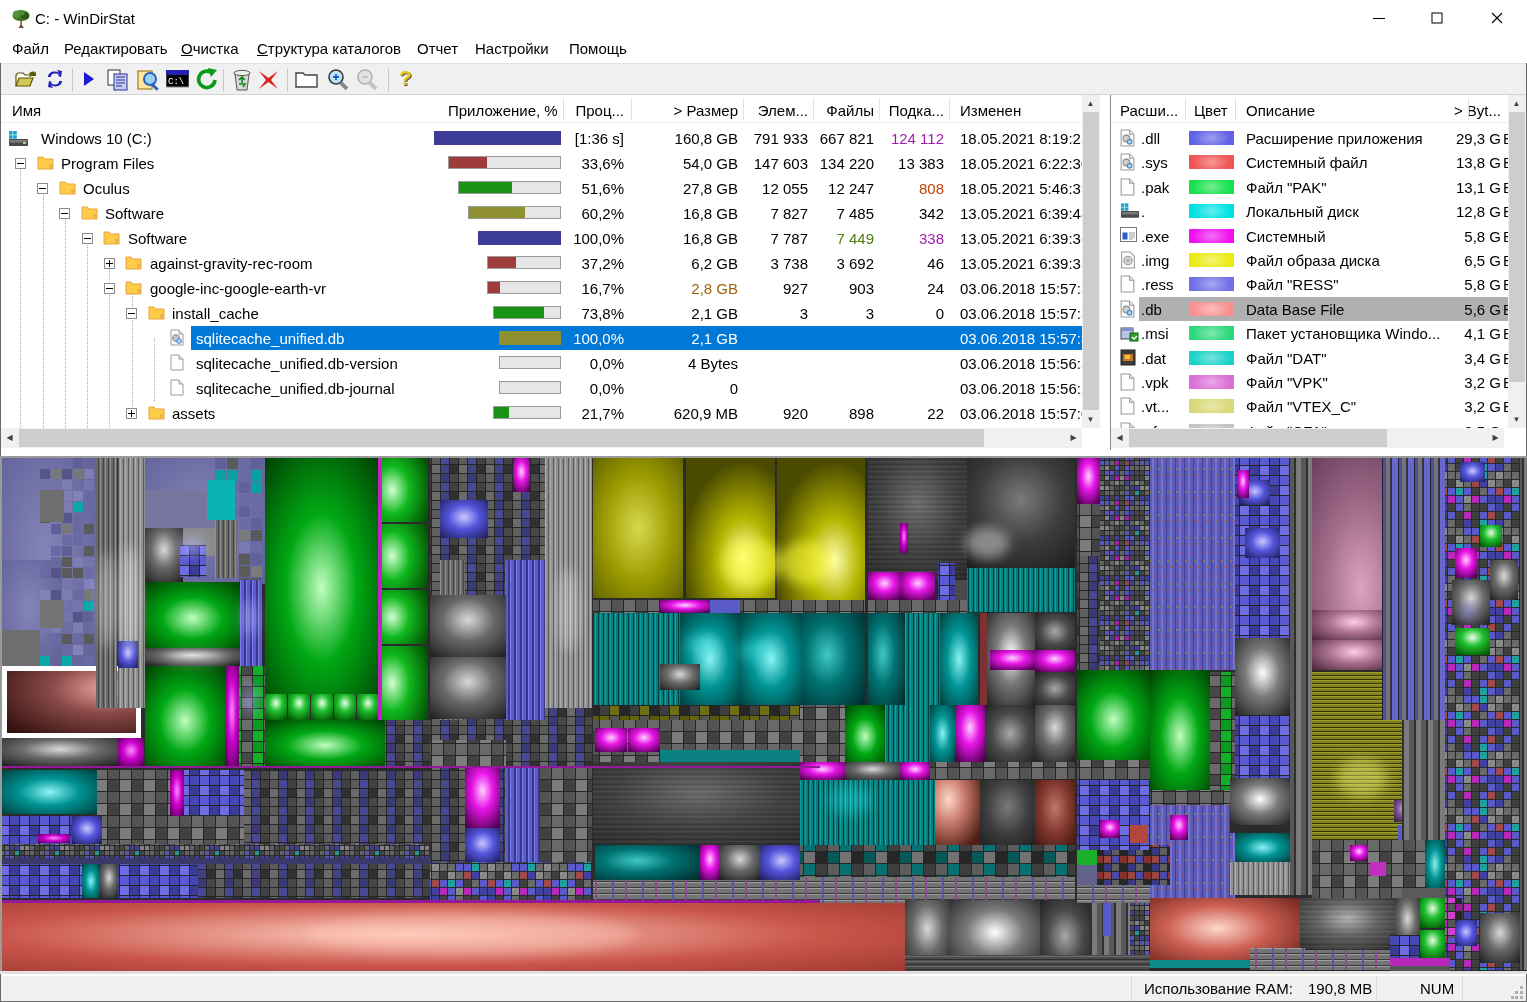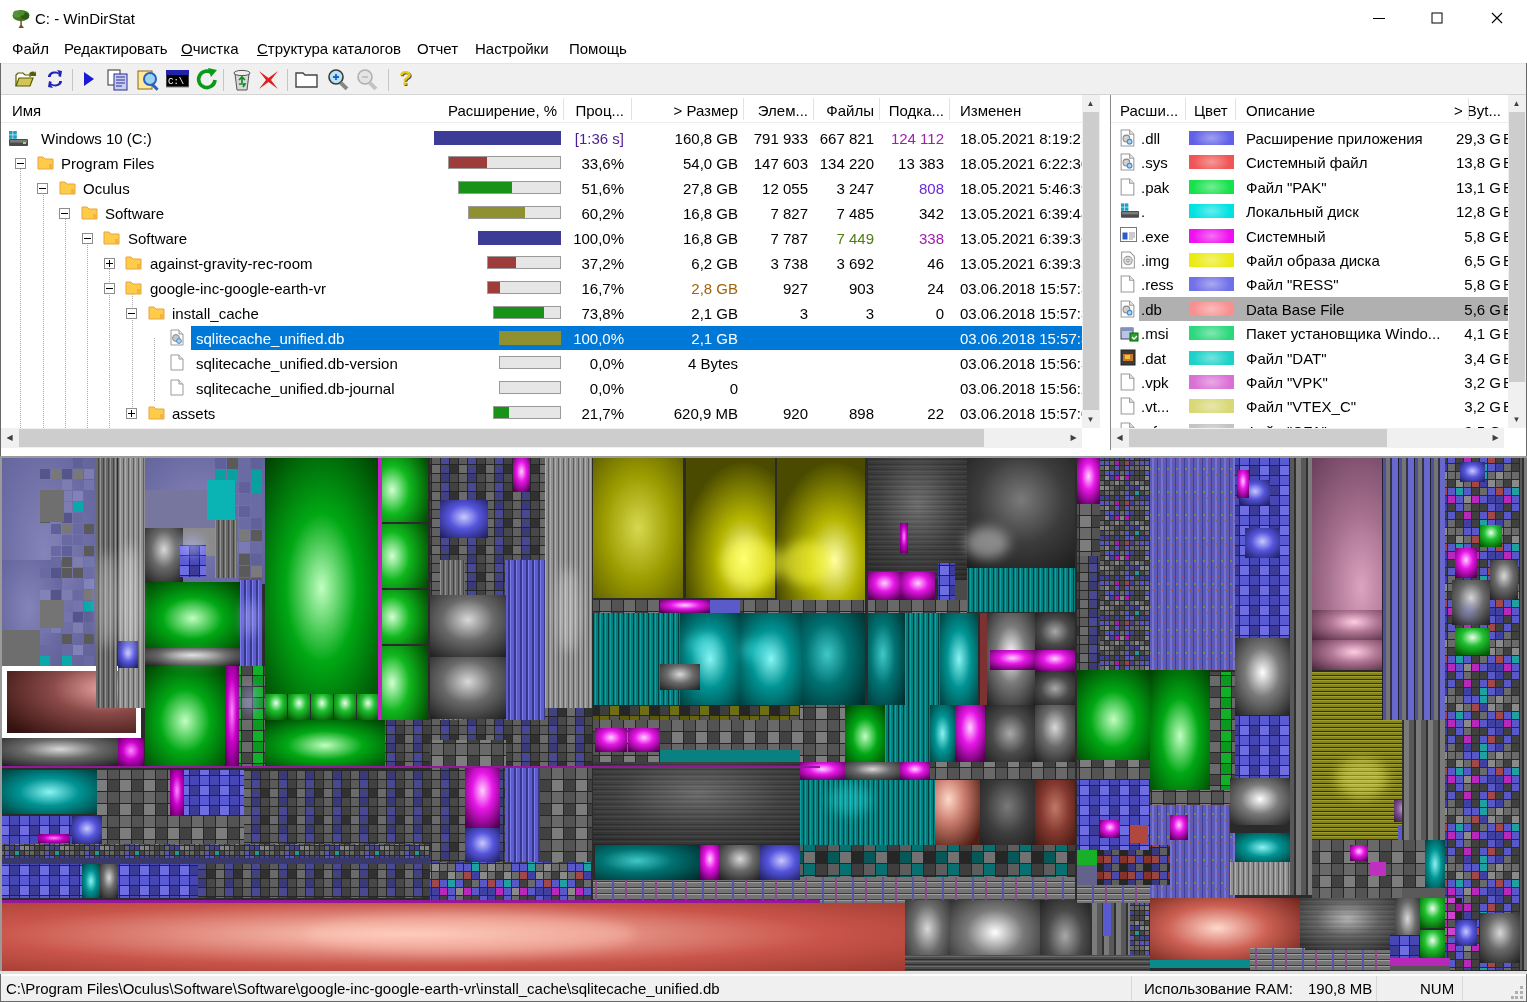--- a/index.html
+++ b/index.html
@@ -115,21 +115,21 @@
  <circle cx="10" cy="9" r="7" fill="#e4e4e4" stroke="#b0b0b0" stroke-width="1.6"></circle>
  <path d="M7 9 h6" stroke="#c0c0c0" stroke-width="1.8"></path>
  <rect x="14" y="14" transform="rotate(45 16 16)" width="9" height="4" fill="#c4c4c4"></rect>
 </svg>
 <div class="tb-sep" style="left:387px"></div>
 <div style="position:absolute;left:398px;top:2px;font-size:21px;font-weight:bold;color:#e8c810;text-shadow:1px 1px 0 #555">?</div>
 </div>
 <div class="panels">
     <div style="position:absolute;left:0;top:0;width:1099px;height:353px;">
       <div class="hdr" style="position:absolute;left:11px;top:7px">Имя</div>
-      <div class="hdr" style="position:absolute;left:447px;top:7px">Расширение, %</div>
+      <div class="hdr" style="position:absolute;left:447px;top:7px">Приложение, %</div>
       <div class="hdr num" style="position:absolute;left:545px;width:78px;top:7px">Проц...</div>
       <div class="hdr num" style="position:absolute;left:637px;width:100px;top:7px">&gt; Размер</div>
       <div class="hdr num" style="position:absolute;left:747px;width:60px;top:7px">Элем...</div>
       <div class="hdr num" style="position:absolute;left:813px;width:60px;top:7px">Файлы</div>
       <div class="hdr num" style="position:absolute;left:873px;width:70px;top:7px">Подка...</div>
       <div class="hdr" style="position:absolute;left:959px;top:7px">Изменен</div>
       <div class="hdr-sep" style="left:562px"></div>
       <div class="hdr-sep" style="left:630px"></div>
       <div class="hdr-sep" style="left:742px"></div>
       <div class="hdr-sep" style="left:812px"></div>
@@ -148,21 +148,21 @@
         <rect x="1" y="9" width="19" height="7" rx="1" fill="#4a4a4a"></rect>
         <rect x="2" y="10" width="17" height="2.6" fill="#7a7a7a"></rect>
         <rect x="15" y="12" width="3" height="2" fill="#9fe070"></rect>
         <rect x="1" y="1" width="3.6" height="3.6" fill="#1ba1c4"></rect>
         <rect x="5.2" y="1" width="3.6" height="3.6" fill="#1ba1c4"></rect>
         <rect x="1" y="5.2" width="3.6" height="3.6" fill="#1ba1c4"></rect>
         <rect x="5.2" y="5.2" width="3.6" height="3.6" fill="#1ba1c4"></rect>
       </svg>
       <div class="row-text" style="left:40px;top:35px;color:#000">Windows 10 (C:)</div>
       <div style="position:absolute;left:433px;top:36px;width:127px;height:14px;background:#3c3c96"></div>
-      <div class="row-text num" style="left:543px;width:80px;top:35px;color:#4c1d95">[1:36 s]</div>
+      <div class="row-text num" style="left:543px;width:80px;top:35px;color:#000000">[1:36 s]</div>
       <div class="row-text num" style="left:637px;width:100px;top:35px;color:#000">160,8 GB</div>
       <div class="row-text num" style="left:747px;width:60px;top:35px;color:#000">791 933</div>
       <div class="row-text num" style="left:813px;width:60px;top:35px;color:#000">667 821</div>
       <div class="row-text num" style="left:873px;width:70px;top:35px;color:#a21caf">124 112</div>
       <div class="row-text" style="left:959px;top:35px;color:#000">18.05.2021  8:19:25</div>
       <div class="expbox" style="left:14px;top:63px"></div>
       <svg style="position:absolute;left:36px;top:60px" width="17" height="16" viewBox="0 0 17 16">
         <path d="M1 2 L6 2 L8 4 L16 4 L16 14 L1 14 Z" fill="#ffcc49"></path>
         <path d="M1 2 L6 2 L8 4 L16 4 L16 14 L1 14 Z" fill="none" stroke="#e8a33d" stroke-width="1"></path>
         <path d="M12 9 L15 9 L15 14 L12 14 Z" fill="#f0b446"></path>
@@ -183,22 +183,22 @@
         <path d="M1 2 L6 2 L8 4 L16 4 L16 14 L1 14 Z" fill="none" stroke="#e8a33d" stroke-width="1"></path>
         <path d="M12 9 L15 9 L15 14 L12 14 Z" fill="#f0b446"></path>
       </svg>
       <div class="row-text" style="left:82px;top:85px;color:#000">Oculus</div>
       <div class="bar" style="left:457px;top:86px;width:103px">
         <i style="width:53px;background:#189318"></i>
       </div>
       <div class="row-text num" style="left:543px;width:80px;top:85px;color:#000">51,6%</div>
       <div class="row-text num" style="left:637px;width:100px;top:85px;color:#000">27,8 GB</div>
       <div class="row-text num" style="left:747px;width:60px;top:85px;color:#000">12 055</div>
-      <div class="row-text num" style="left:813px;width:60px;top:85px;color:#000">3 247</div>
-      <div class="row-text num" style="left:873px;width:70px;top:85px;color:#6d28d9">808</div>
+      <div class="row-text num" style="left:813px;width:60px;top:85px;color:#000">12 247</div>
+      <div class="row-text num" style="left:873px;width:70px;top:85px;color:#c2410c">808</div>
       <div class="row-text" style="left:959px;top:85px;color:#000">18.05.2021  5:46:39</div>
       <div class="expbox" style="left:58px;top:113px"></div>
       <svg style="position:absolute;left:80px;top:110px" width="17" height="16" viewBox="0 0 17 16">
         <path d="M1 2 L6 2 L8 4 L16 4 L16 14 L1 14 Z" fill="#ffcc49"></path>
         <path d="M1 2 L6 2 L8 4 L16 4 L16 14 L1 14 Z" fill="none" stroke="#e8a33d" stroke-width="1"></path>
         <path d="M12 9 L15 9 L15 14 L12 14 Z" fill="#f0b446"></path>
       </svg>
       <div class="row-text" style="left:104px;top:110px;color:#000">Software</div>
       <div class="bar" style="left:467px;top:111px;width:93px">
         <i style="width:56px;background:#8f9030"></i>
@@ -1207,21 +1207,20 @@
     <ellipse cx="806" cy="107" rx="26" ry="22" fill="#ffff40" opacity="0.55" style="filter:blur(6px)"></ellipse>
     <ellipse cx="702" cy="189" rx="15" ry="11" fill="#70ffff" opacity="0.4" style="filter:blur(6px)"></ellipse>
     <ellipse cx="755" cy="194" rx="15" ry="11" fill="#58ffff" opacity="0.35" style="filter:blur(6px)"></ellipse>
     <ellipse cx="987" cy="87" rx="22" ry="16" fill="#dedede" opacity="0.5" style="filter:blur(6px)"></ellipse>
     <ellipse cx="850" cy="344" rx="22" ry="15" fill="#30e8e8" opacity="0.35" style="filter:blur(6px)"></ellipse>
     <ellipse cx="470" cy="478" rx="165" ry="20" fill="#ffc8b8" opacity="0.38" style="filter:blur(6px)"></ellipse>
     <ellipse cx="1362" cy="322" rx="26" ry="20" fill="#ffff80" opacity="0.4" style="filter:blur(6px)"></ellipse>
     <ellipse cx="1468" cy="156" rx="7" ry="7" fill="#9a9aff" opacity="0.7" style="filter:blur(6px)"></ellipse>
   </svg>
 <div class="statusbar">
-    <div style="position:absolute;left:5px;top:4px">C:\Program Files\Oculus\Software\Software\google-inc-google-earth-vr\install_cache\sqlitecache_unified.db</div>
     <div style="position:absolute;left:1130px;top:0;width:1px;height:25px;background:#d8d8d8"></div>
     <div style="position:absolute;left:1143px;top:4px">Использование RAM:</div>
     <div style="position:absolute;left:1307px;top:4px">190,8 MB</div>
     <div style="position:absolute;left:1375px;top:0;width:1px;height:25px;background:#d8d8d8"></div>
     <div style="position:absolute;left:1419px;top:4px">NUM</div>
     <div style="position:absolute;left:1461px;top:0;width:1px;height:25px;background:#d8d8d8"></div>
     <svg style="position:absolute;left:1510px;top:10px" width="13" height="13">
       <g fill="#b0b0b0">
         <rect x="9" y="0" width="3" height="3"></rect>
         <rect x="9" y="5" width="3" height="3"></rect>

